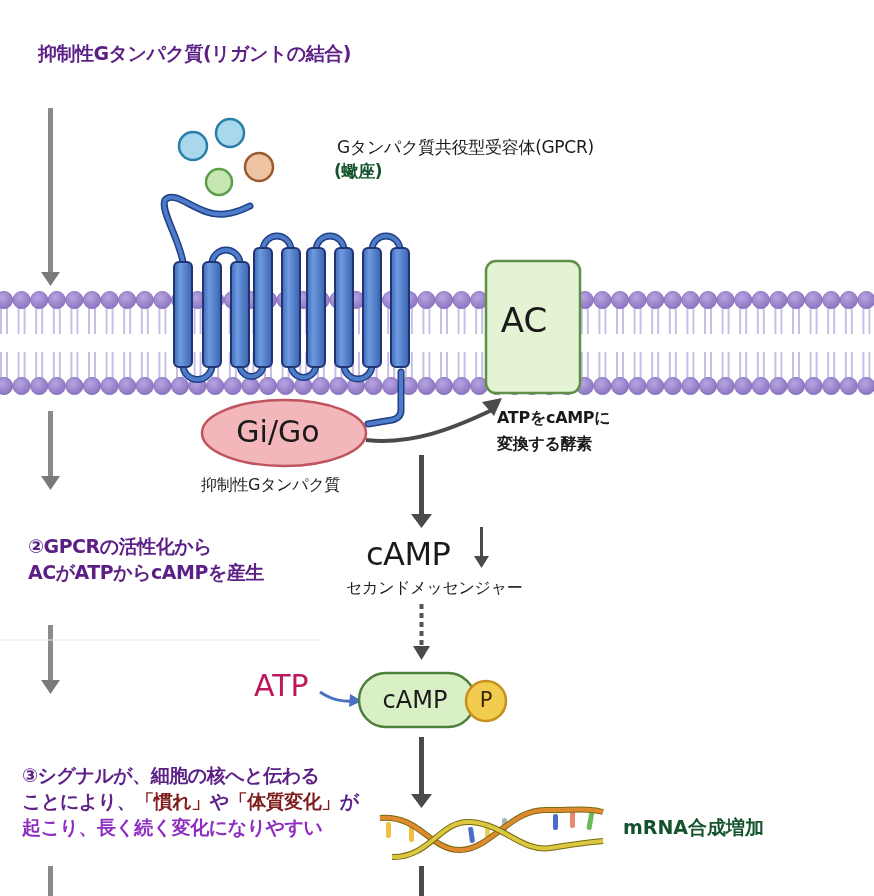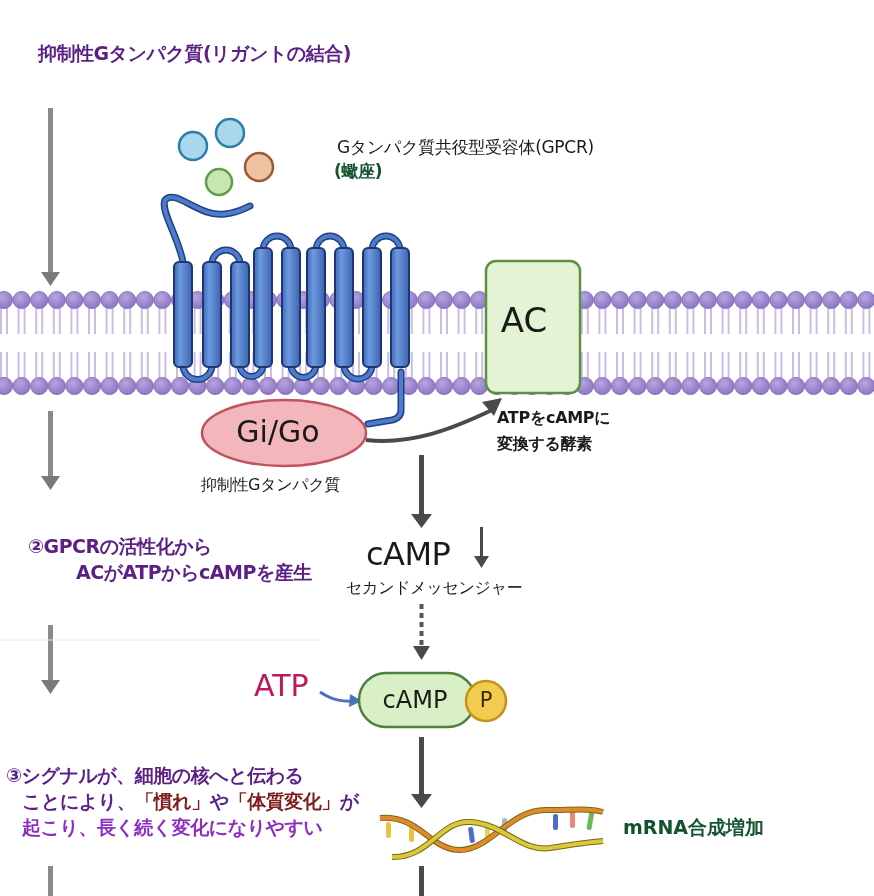--- a/index.html
+++ b/index.html
@@ -317,26 +317,26 @@
 
 <div class="abs" style="left:486px; top:300px; width:76px; text-align:center; font-size:34px; color:#1a1a1a;">AC</div>
 
 <div class="abs" style="left:202px; top:414px; width:152px; text-align:center; font-size:30px; color:#1a1a1a;">Gi/Go</div>
 <div class="abs lbl" style="left:201px; top:474px;">抑制性Gタンパク質</div>
 
 <div class="abs lbl" style="left:497px; top:407px; font-weight:bold;">ATPをcAMPに</div>
 <div class="abs lbl" style="left:497px; top:433px; font-weight:bold;">変換する酵素</div>
 
 <div class="abs step" style="left:28px; top:533px;">②GPCRの活性化から</div>
-<div class="abs step" style="left:28px; top:559px;margin-left:48px;">ACがATPからcAMPを産生</div>
+<div class="abs step" style="left:28px; top:559px;">ACがATPからcAMPを産生</div>
 
 <div class="abs" style="left:366px; top:535px; font-size:32px; color:#1a1a1a; letter-spacing:-0.5px;">cAMP</div>
 <div class="abs lbl" style="left:346px; top:577px;">セカンドメッセンジャー</div>
 
 <div class="abs" style="left:254px; top:668px; font-size:30px; color:#be185d;">ATP</div>
 <div class="abs" style="left:359px; top:686px; width:112px; text-align:center; font-size:24px; color:#1a1a1a;">cAMP</div>
 <div class="abs" style="left:466px; top:688px; width:40px; text-align:center; font-size:21px; color:#3a2a00;">P</div>
 
-<div class="abs step" style="left:6px; top:762px;">③シグナルが、細胞の核へと伝わる</div>
+<div class="abs step" style="left:22px; top:762px;">③シグナルが、細胞の核へと伝わる</div>
 <div class="abs step" style="left:22px; top:788px;"><span>ことにより、</span><span class="hl">「慣れ」</span><span>や</span><span class="hl">「体質変化」</span><span>が</span></div>
 <div class="abs step" style="left:22px; top:814px; color:#8d2ec0;">起こり、長く続く変化になりやすい</div>
 
 <div class="abs red" style="left:623px; top:815px; font-size:19px; font-weight:bold; white-space:nowrap;">mRNA合成増加</div>
 
 </body></html>

